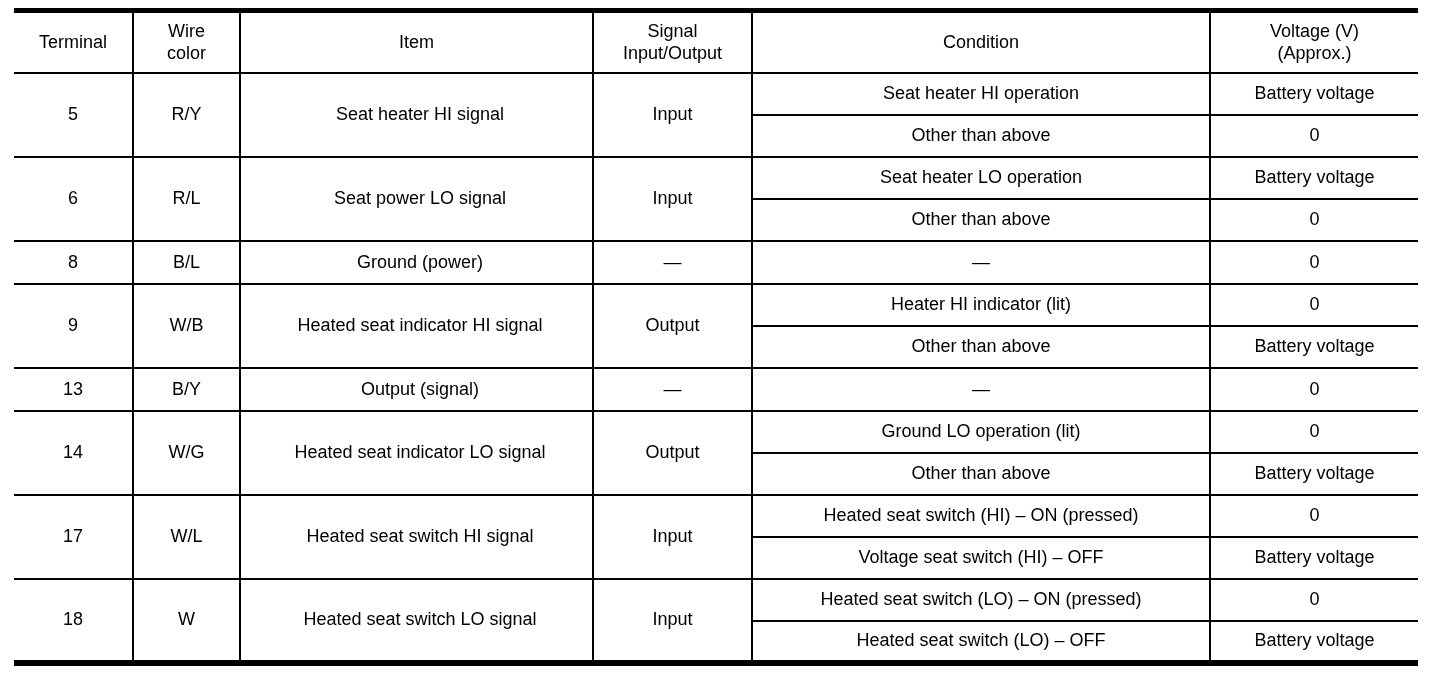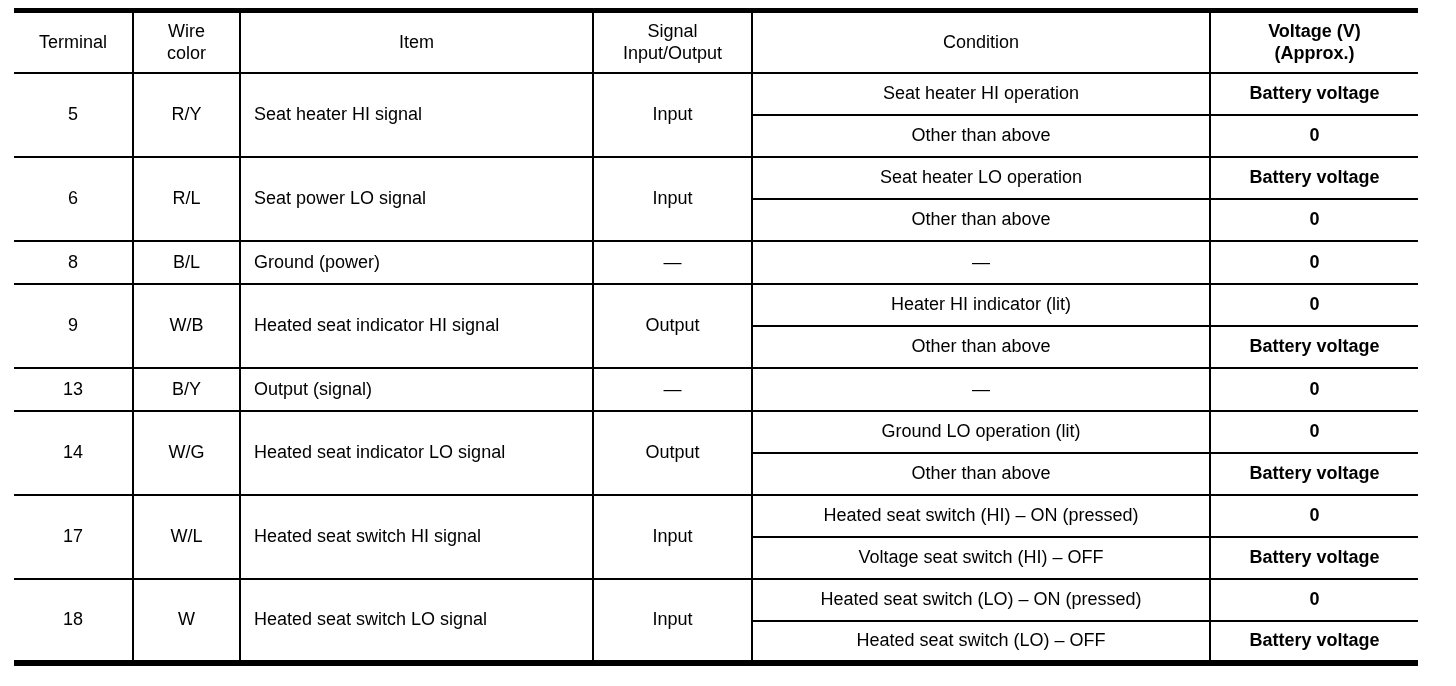--- a/index.html
+++ b/index.html
@@ -29,27 +29,27 @@
     text-align: center;
     vertical-align: middle;
     padding: 2px 6px;
     font-weight: normal;
     line-height: 1.25;
     overflow: hidden;
   }
   .vtable th:first-child,
   .vtable td:first-child { border-left: 0; }
   .vtable th:last-child,
-  .vtable td:last-child { border-right: 0; font-weight: bold; }
+  .vtable td:last-child { border-right: 0; }
   .vtable thead tr { height: 62px; }
   .vtable th { white-space: pre-line; }
   .vtable tbody tr { height: 42px; }
   .vtable tbody tr.single { height: 43px; }
   .vtable td.left {
-    text-align: left;
+    text-align: center;
     padding-left: 13px;
   }
 </style>
 </head>
 <body>
 
 <div class="page">
   <table class="vtable">
     <colgroup>
       <col style="width:119px">

